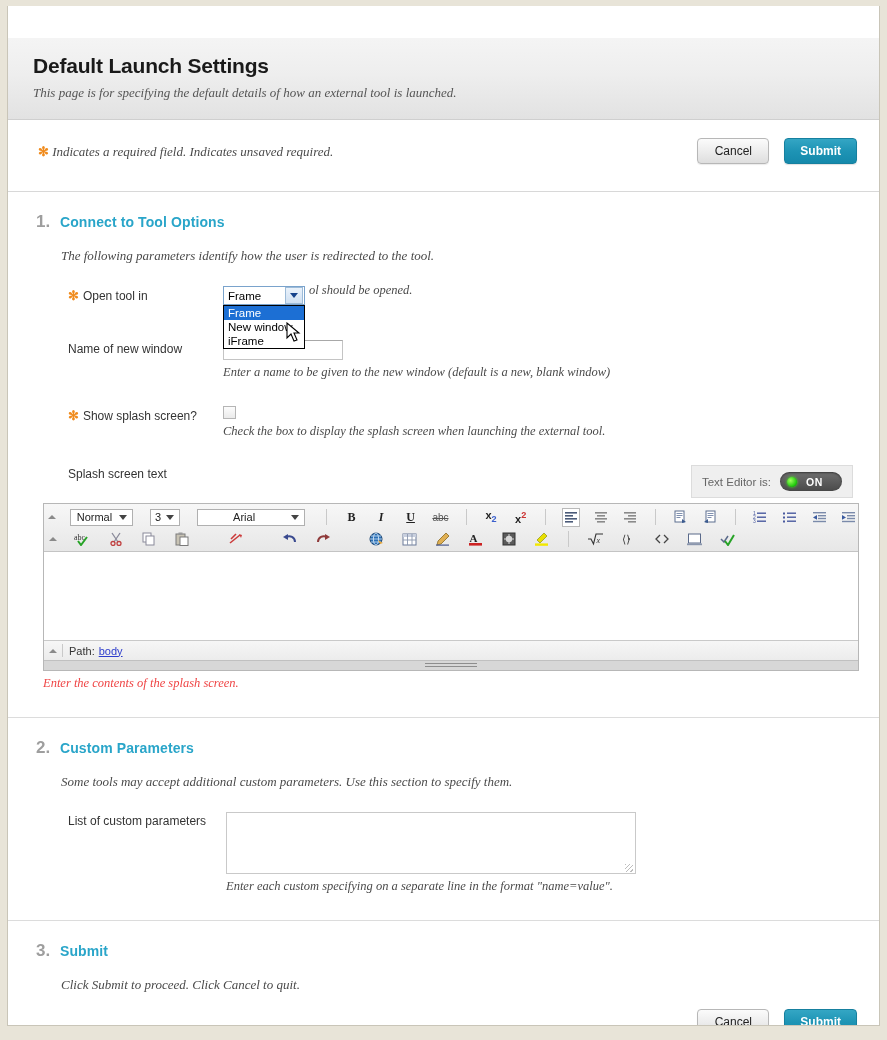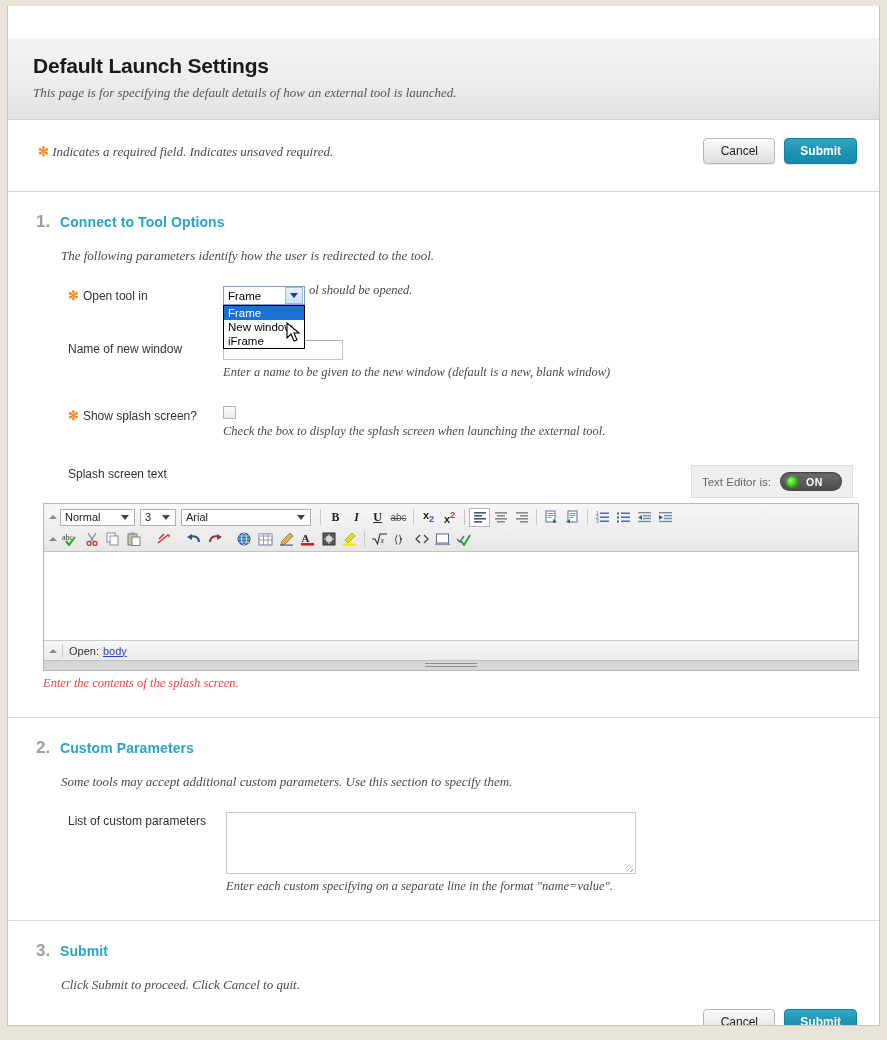--- a/index.html
+++ b/index.html
@@ -42,21 +42,21 @@
     border-bottom:1px solid #d8d8d8;
     position:relative;
     padding: 24px 0 0 30px;
   }
   .req-note {
     font-family:"Liberation Serif", serif;
     font-style: italic; font-size:13px; color:#4a4a4a;
   }
   .asterisk { color:#f08b1d; font-size:13px; font-style:normal;
               font-family:"Liberation Sans",sans-serif; font-weight:bold; }
-  .btn-group { position:absolute; right:22px; top:18px; display:flex; gap:9px; }
+  .btn-group { position:absolute; right:22px; top:18px; display:flex; gap:15px; }
   .btn {
     border-radius:4px; font-size:12px; padding:0 15px; height:26px;
     line-height:25px; cursor:pointer; font-family:"Liberation Sans", sans-serif;
     display:inline-block; text-align:center;
   }
   .btn-cancel {
     background: linear-gradient(to bottom,#fbfbfb 0%, #ededed 50%, #dedede 100%);
     border:1px solid #b7b7b7; color:#222;
     box-shadow: 0 1px 1px rgba(0,0,0,.08);
     min-width:72px;
@@ -142,21 +142,21 @@
   }
   .et-on { color:#fff; font-size:10.5px; font-weight:bold; letter-spacing:.5px; }
   
   .mce {
     margin:8px 20px 0 35px; border:1px solid #b7b7b7; background:#fff;
   }
   .mce-toolbar {
     background: linear-gradient(to bottom,#f7f7f7,#e7e7e7);
     border-bottom:1px solid #c4c4c4; padding:2px 0 1px 0;
   }
-  .mce-row { display:flex; align-items:center; height:22px; padding-left:4px; gap:0; }
+  .mce-row { display:flex; align-items:center; height:22px; padding-left:4px; gap:12px;text-align:center; }
   .mce-handle {
     width:10px;height:14px; display:flex; align-items:center; justify-content:center;
     margin-right:2px;
   }
   .mce-handle i { width:0;height:0;border-left:4px solid transparent;
     border-right:4px solid transparent;border-bottom:4px solid #8a8a8a; }
   .mce-sel {
     height:17px;border:1px solid #b0b0b0;background:#fff;
     display:flex;align-items:center;font-size:11px;color:#222;
     margin-right:5px; padding-left:4px;
@@ -561,21 +561,21 @@
               </svg>
           </span>
         </div>
       </div>
       <div class="mce-area"></div>
       <div class="mce-path">
         <span class="ph">
             <i></i>
           </span>
         <span class="pdiv"></span>
-        <b>Open:</b>
+        <b>Path:</b>
         <a href="#">body</a>
       </div>
       <div class="mce-resize">
         <span class="grip"></span>
       </div>
     </div>
     <div class="mce-caption">Enter the contents of the splash screen.</div>
   </div>
 
   <div class="section">

